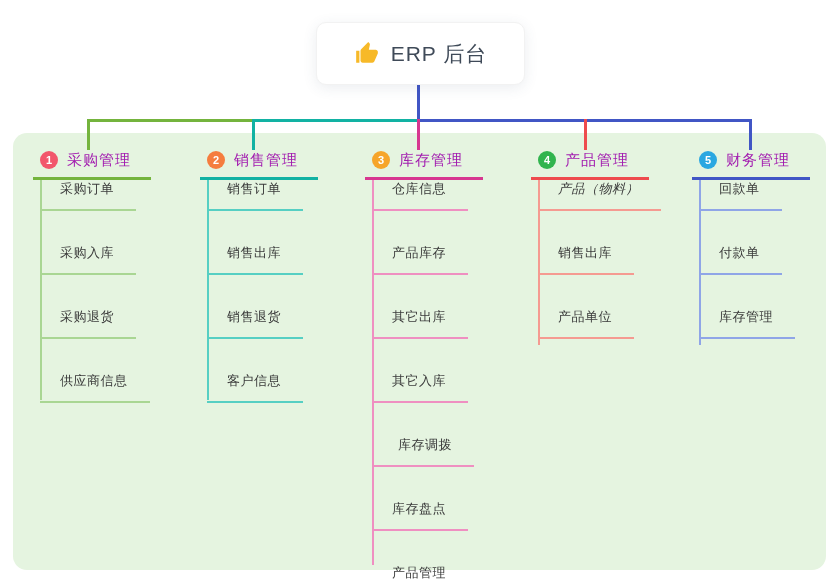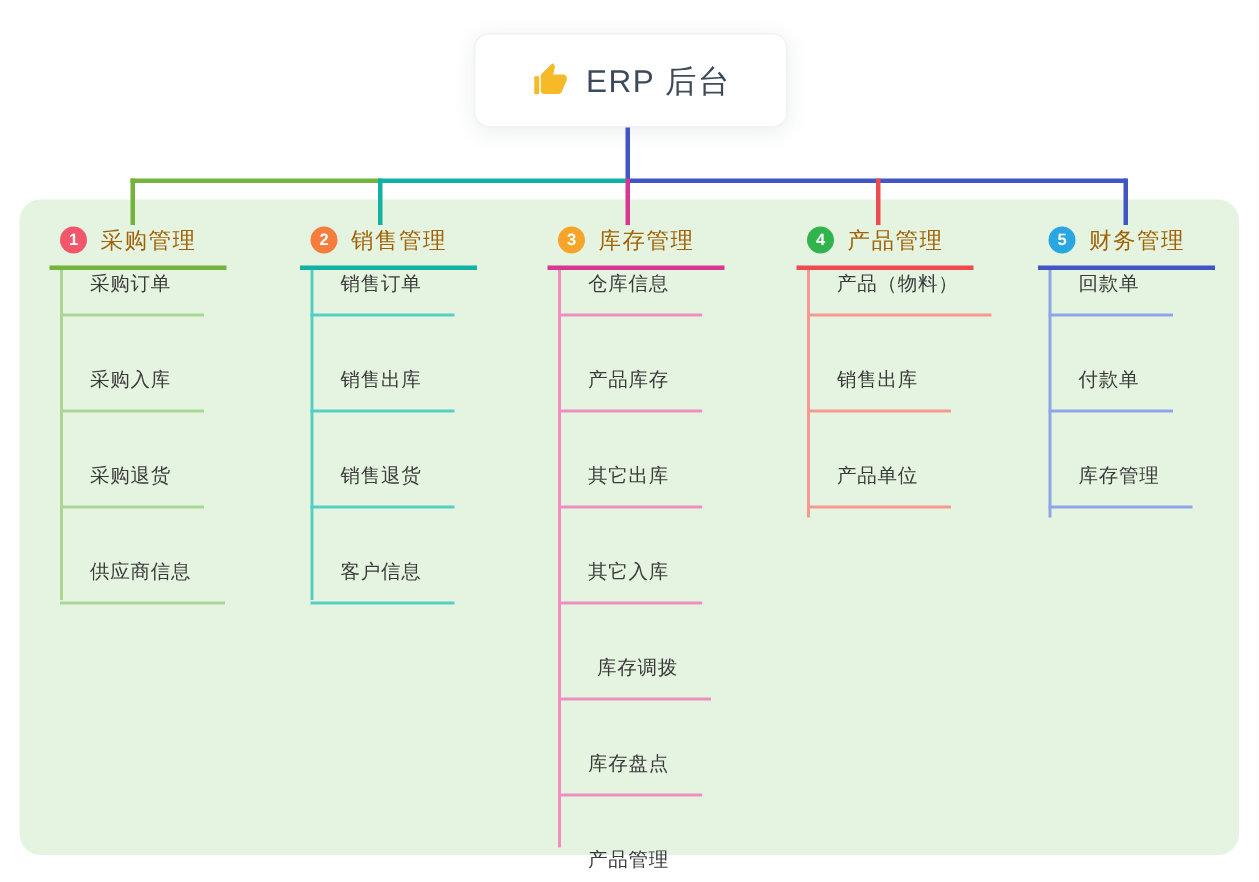--- a/index.html
+++ b/index.html
@@ -13,21 +13,21 @@
          box-shadow:0 3px 14px rgba(60,80,110,.10);
          display:flex;align-items:center;justify-content:center;gap:11px;
          font-size:21px;font-weight:500;color:#3f4a58;letter-spacing:1px;}
   .thumb-icon{width:26px;height:26px;display:inline-flex;}
   .seg{position:absolute;}
   .col{position:absolute;top:150px;}
   .hdr{display:inline-flex;align-items:center;gap:9px;
        padding:0 20px 7px 7px;border-bottom:3px solid #999;cursor:default;}
   .badge{width:18px;height:18px;border-radius:50%;flex:0 0 18px;
        color:#fff;font-size:11px;font-weight:700;line-height:18px;text-align:center;}
-  .hdr-title{font-size:15px;font-weight:500;color:#a16207;letter-spacing:1px;white-space:nowrap;}
+  .hdr-title{font-size:15px;font-weight:500;color:#a21caf;letter-spacing:1px;white-space:nowrap;}
   .kids{position:relative;margin-left:7px;}
   .trunk{position:absolute;left:0;top:0;width:2px;}
   .kid{height:64px;display:flex;align-items:flex-start;}
   .kid-label{display:inline-block;padding:0 22px 11px 20px;border-bottom:2px solid #999;
        font-size:13px;color:#3a3a3a;letter-spacing:0.5px;white-space:nowrap;}
 </style>
 </head>
 <body>
 
 <div class="stage">
@@ -114,21 +114,21 @@
           <div class="kid">
             <span class="kid-label" style="border-bottom-color: rgb(239, 143, 193);">产品管理</span>
           </div>
         </div></div>
       <div class="col" style="left: 531px;"><div class="hdr" style="border-bottom-color: rgb(238, 75, 78);">
           <span class="badge" style="background: rgb(49, 180, 78);">4</span>
           <span class="hdr-title">产品管理</span>
         </div><div class="kids">
           <div class="trunk" style="background: rgb(245, 154, 145); height: 165px;"></div>
           <div class="kid">
-            <span class="kid-label" style="border-bottom-color: rgb(245, 154, 145);">产品（物料）</span>
+            <span class="kid-label" style="border-bottom-color: rgb(245, 154, 145); font-style: italic;">产品（物料）</span>
           </div>
           <div class="kid">
             <span class="kid-label" style="border-bottom-color: rgb(245, 154, 145);">销售出库</span>
           </div>
           <div class="kid">
             <span class="kid-label" style="border-bottom-color: rgb(245, 154, 145); font-family: Liberation Mono, monospace;">产品单位</span>
           </div>
         </div></div>
       <div class="col" style="left: 692px;"><div class="hdr" style="border-bottom-color: rgb(65, 86, 197);">
           <span class="badge" style="background: rgb(42, 167, 225);">5</span>

